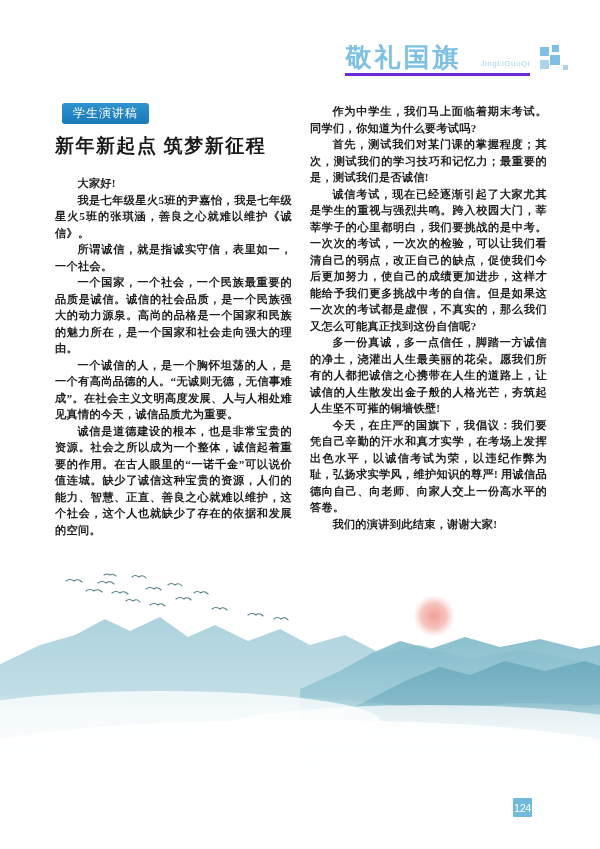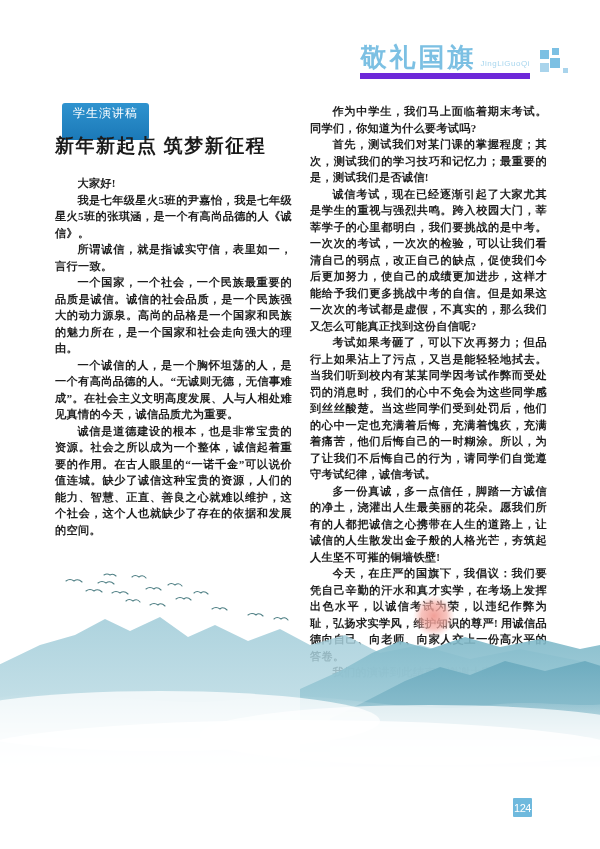--- a/index.html
+++ b/index.html
@@ -26,23 +26,23 @@
     position: absolute;
     top: 44px;
     right: 30px;
     display: flex;
     align-items: flex-end;
     gap: 6px;
   }
   .header-titlewrap {
     display: flex;
     align-items: flex-end;
-    gap: 4px;
+    gap: 19px;
     padding-bottom: 3px;
-    border-bottom: 6px solid #6d28d9;
+    border-bottom: 3px solid #6d28d9;
   }
   .header-title {
     font-family: "Liberation Sans", "DejaVu Sans", sans-serif;
     font-size: 26px;
     letter-spacing: 3px;
     font-weight: 700;
     color: #7cc0e3;
     line-height: 1;
   }
   .header-pinyin {
@@ -73,21 +73,21 @@
   
   .badge-section {
     position: absolute;
     left: 62px;
     top: 103px;
     background: linear-gradient(180deg, #2f93cf 0%, #1b79b8 100%);
     color: #ffffff;
     font-family: "Liberation Sans", "DejaVu Sans", sans-serif;
     font-size: 12px;
     letter-spacing: 1px;
-    padding: 4px 11px 21px 11px;
+    padding: 4px 11px 5px 11px;
     border-radius: 3px;
     line-height: 1;
   }
 
   
   .article-title {
     position: absolute;
     left: 55px;
     top: 133px;
     width: 235px;
@@ -174,31 +174,30 @@
     </div>
   </div>
 
   <div class="badge-section">学生演讲稿</div>
 
   <div class="article-title">新年新起点 筑梦新征程</div>
 
   <div class="columns">
     <div class="col col-left">
       <p>大家好!</p>
-      <p>我是七年级星火5班的尹嘉怡，我是七年级星火5班的张琪涵，是一个有高尚品德的人《诚信》。</p>
-      <p>所谓诚信，就是指诚实守信，表里如一，言行一致。</p>
+      <p>我是七年级星火5班的尹嘉怡，我是七年级星火5班的张琪涵，善良之心就难以维护《诚信》。</p>
+      <p>所谓诚信，就是指诚实守信，表里如一，一个社会。</p>
       <p>一个国家，一个社会，一个民族最重要的品质是诚信。诚信的社会品质，是一个民族强大的动力源泉。高尚的品格是一个国家和民族的魅力所在，是一个国家和社会走向强大的理由。</p>
       <p>一个诚信的人，是一个胸怀坦荡的人，是一个有高尚品德的人。“无诚则无德，无信事难成”。在社会主义文明高度发展、人与人相处难见真情的今天，诚信品质尤为重要。</p>
       <p>诚信是道德建设的根本，也是非常宝贵的资源。社会之所以成为一个整体，诚信起着重要的作用。在古人眼里的“一诺千金”可以说价值连城。缺少了诚信这种宝贵的资源，人们的能力、智慧、正直、善良之心就难以维护，这个社会，这个人也就缺少了存在的依据和发展的空间。</p>
     </div>
     <div class="col col-right">
       <p>作为中学生，我们马上面临着期末考试。同学们，你知道为什么要考试吗?</p>
       <p>首先，测试我们对某门课的掌握程度；其次，测试我们的学习技巧和记忆力；最重要的是，测试我们是否诚信!</p>
       <p>诚信考试，现在已经逐渐引起了大家尤其是学生的重视与强烈共鸣。跨入校园大门，莘莘学子的心里都明白，我们要挑战的是中考。一次次的考试，一次次的检验，可以让我们看清自己的弱点，改正自己的缺点，促使我们今后更加努力，使自己的成绩更加进步，这样才能给予我们更多挑战中考的自信。但是如果这一次次的考试都是虚假，不真实的，那么我们又怎么可能真正找到这份自信呢?</p>
-      <p>考试如果考砸了，可以下次再努力；但品行上如果沾上了污点，又岂是能轻轻地拭去。当我们听到校内有某某同学因考试作弊而受处罚的消息时，我们的心中不免会为这些同学感到丝丝酸楚。当这些同学们受到处罚后，他们的心中一定也充满着后悔，充满着愧疚，充满着痛苦，他们后悔自己的一时糊涂。所以，为了让我们不后悔自己的行为，请同学们自觉遵守考试纪律，诚信考试。</p>
       <p>多一份真诚，多一点信任，脚踏一方诚信的净土，浇灌出人生最美丽的花朵。愿我们所有的人都把诚信之心携带在人生的道路上，让诚信的人生散发出金子般的人格光芒，夯筑起人生坚不可摧的铜墙铁壁!</p>
       <p>今天，在庄严的国旗下，我倡议：我们要凭自己辛勤的汗水和真才实学，在考场上发挥出色水平，以诚信考试为荣，以违纪作弊为耻，弘扬求实学风，维护知识的尊严! 用诚信品德向自己、向老师、向家人交上一份高水平的答卷。</p>
       <p>我们的演讲到此结束，谢谢大家!</p>
     </div>
   </div>
 
   <svg class="landscape" viewBox="0 0 600 300" preserveAspectRatio="none">
     <defs>
       <linearGradient id="mtFar" x1="0" y1="0" x2="0" y2="1">
         <stop offset="0%" stop-color="#9fcbd8"></stop>

